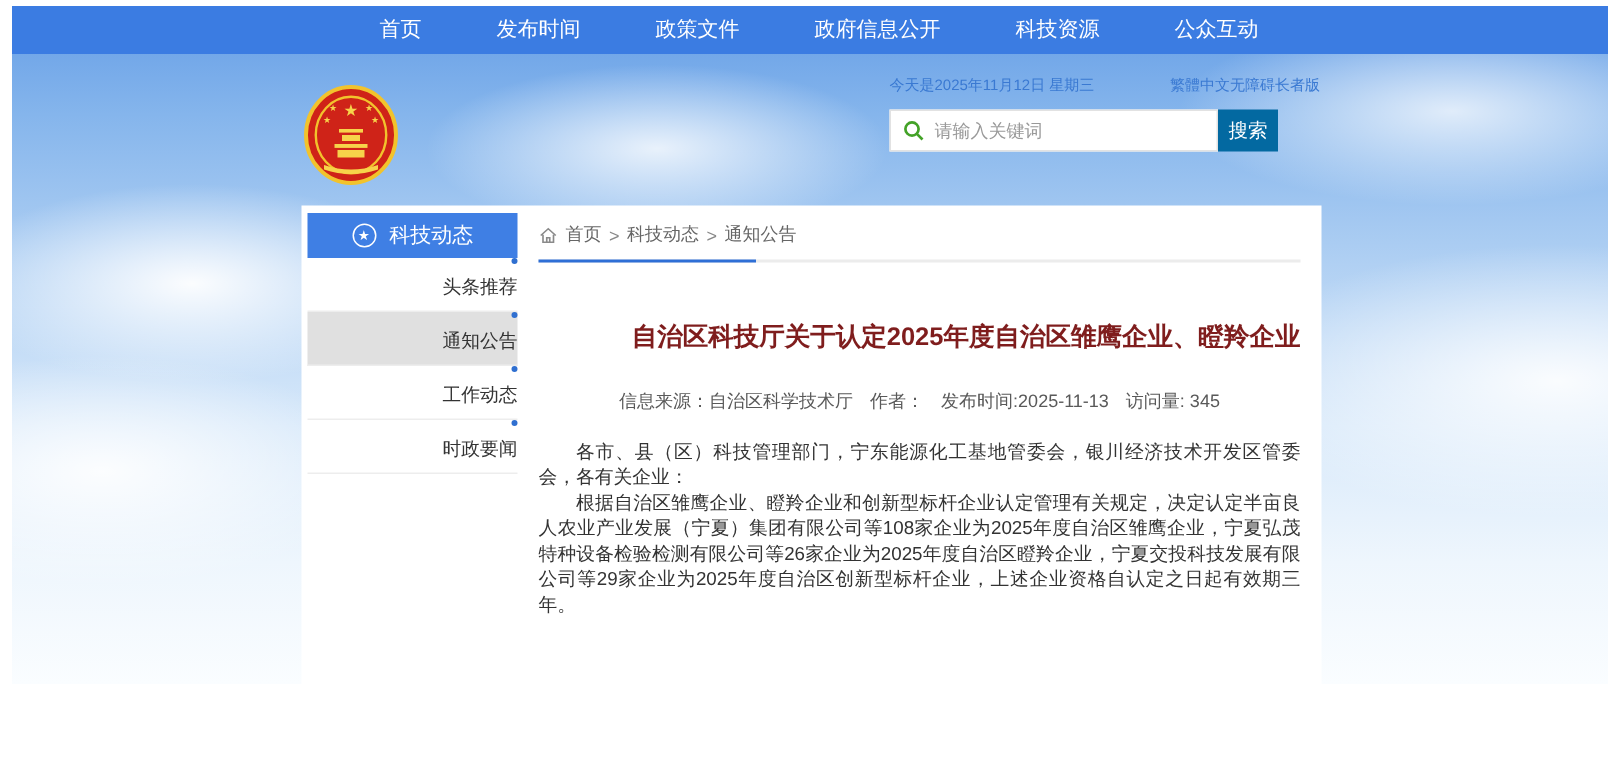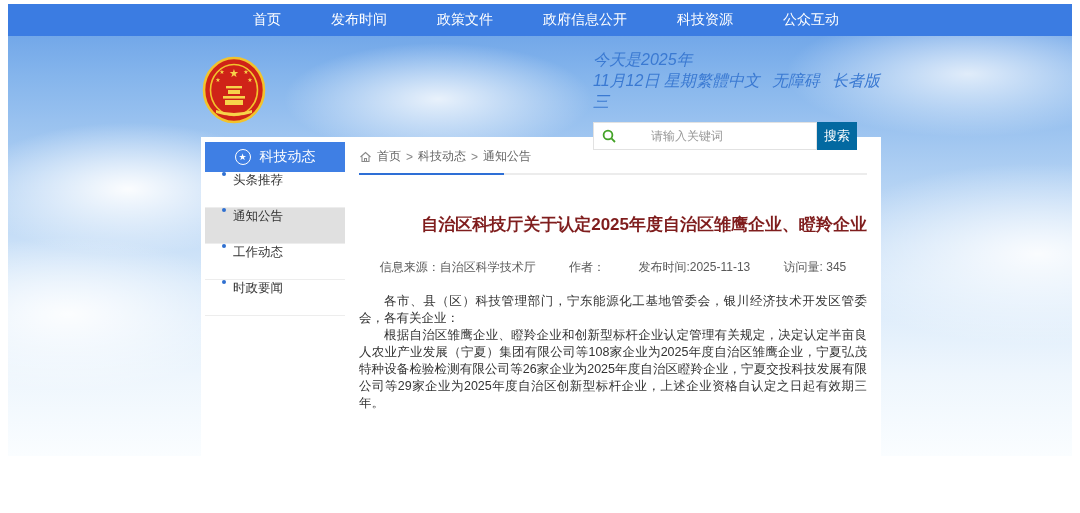--- a/index.html
+++ b/index.html
@@ -34,65 +34,65 @@
   .site-titles { position:absolute; left:274px; top:27px; }
   .site-title {
     color:#fff; font-size:22px; font-weight:bold; letter-spacing:1.5px;
     text-shadow:1px 2px 3px rgba(25,60,130,.5); white-space:nowrap;
   }
   .site-subtitle {
     color:#f6faff; font-size:11px; letter-spacing:.4px; word-spacing:5px; margin-top:6px;
     text-shadow:1px 1px 2px rgba(25,60,130,.45); white-space:nowrap;
   }
   .utility { position:absolute; left:593px; top:14px; width:287px; }
-  .date-row { display:flex; justify-content:space-between; align-items:center; font-size:16px; color:#3a79d2;font-style:italic; }
-  .util-links { display:flex; gap:12px; }
+  .date-row { display:flex; justify-content:space-between; align-items:center; font-size:10px; color:#3a79d2; }
+  .util-links { display:flex; gap:0; }
   .util-links a { color:#3a79d2; text-decoration:none; cursor:pointer; white-space:nowrap; }
   .search-row { display:flex; margin-top:9px; height:28px; }
   .search-box {
     flex:0 0 219px; background:#fff; border:1px solid #e2e2e2; display:flex; align-items:center;
     padding-left:8px; gap:7px;
   }
-  .search-box input { border:none; outline:none; width:165px; font-size:12px; color:#333; background:transparent;margin-left:28px; }
+  .search-box input { border:none; outline:none; width:165px; font-size:12px; color:#333; background:transparent; }
   .search-box input::placeholder { color:#999; }
   .search-btn {
     flex:0 0 40px; background:#0369a1; color:#fff; border:none; font-size:13px; cursor:pointer;
   }
 
   
   .card { position:absolute; left:201px; top:137px; width:680px; bottom:0; background:#fff; z-index:3; }
 
   
   .sidebar { position:absolute; left:4px; top:5px; width:140px; }
   .sidebar-header {
     height:30px; background:#3f7fe4; color:#fff; font-size:14px;
     display:flex; align-items:center; justify-content:center; gap:9px;
   }
   .sb-icon {
     width:16px; height:16px; border:1.2px solid #fff; border-radius:50%;
     display:flex; align-items:center; justify-content:center; font-size:9px; color:#fff;
   }
   .sb-item {
-    height:36px; display:flex; align-items:flex-start; gap:7px; padding-left:17px;
-    border-bottom:1px solid #ededed; font-size:12.5px; color:#333; cursor:pointer;
+    height:36px; display:flex; align-items:flex-end; gap:7px; padding-left:17px;
+    border-bottom:1px solid #ededed; font-size:12.5px; color:#333; cursor:pointer;flex-direction:column;
   }
   .sb-item .dot { width:4px; height:4px; border-radius:50%; background:#2f6fd0; flex:0 0 auto; }
   .sb-item.active { background:#e0e0e0; }
 
   
   .article { position:absolute; left:158px; top:0; width:508px; }
   .breadcrumb { margin-top:11px; display:flex; align-items:center; gap:5px; font-size:12px; color:#666; }
   .breadcrumb a { color:#666; text-decoration:none; cursor:pointer; }
   .bc-sep { color:#888; }
   .bc-divider { margin-top:8px; height:2px; background:#ececec; position:relative; }
   .bc-divider::before { content:""; position:absolute; left:0; top:0; width:145px; height:2px; background:#2e6fd6; }
 
   .art-title { margin-top:36px; text-align:right; font-size:17px; font-weight:bold; color:#7f1d1d; line-height:27px; }
   .art-meta { margin-top:21px; text-align:center; font-size:12px; color:#595959; }
-  .art-meta span { margin:0 15px; }
+  .art-meta span { margin:0 4px; }
 
   .art-body { margin-top:17px; font-size:12.5px; color:#333; line-height:17px; text-align:justify; }
   .art-body p { text-indent:2em; }
 </style>
 </head>
 <body>
 
 <div class="frame">
   <div class="sky"></div>
 

